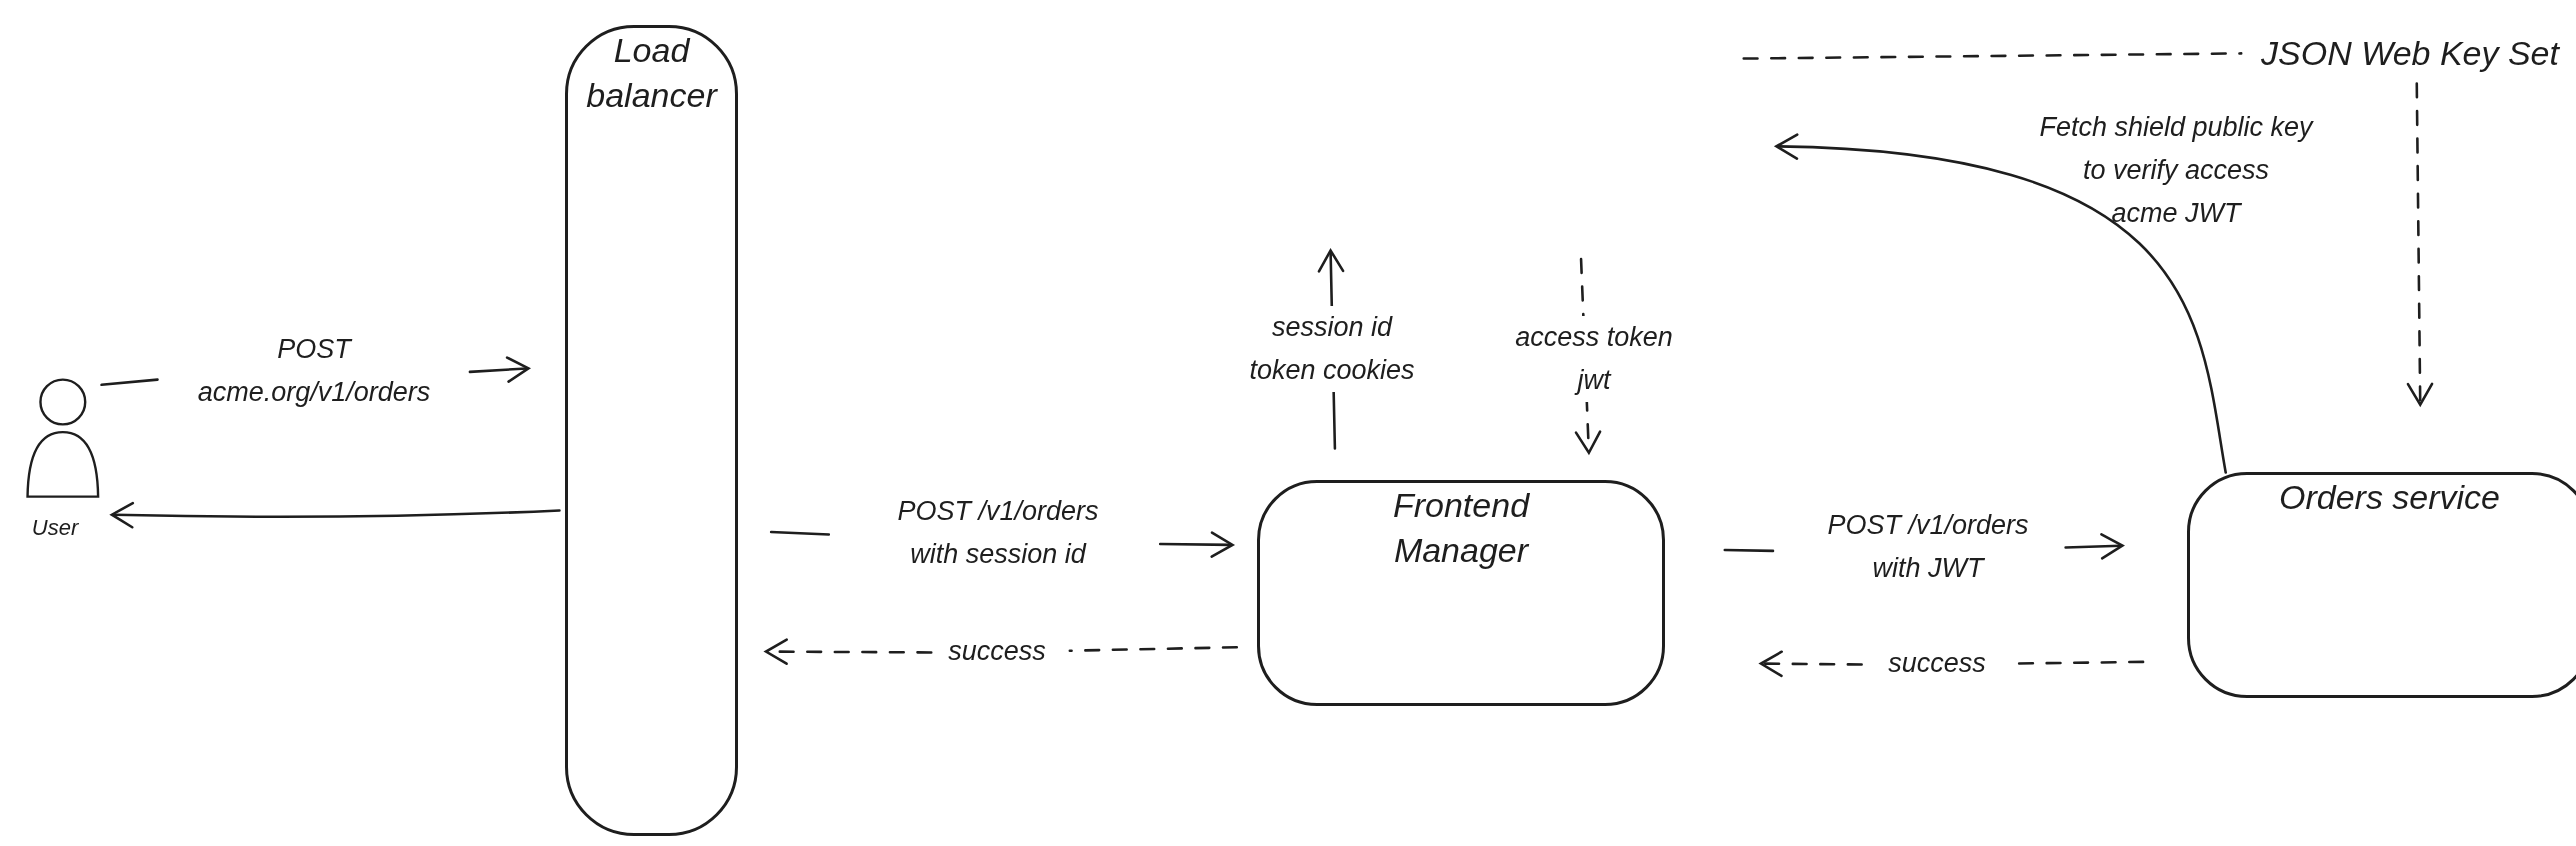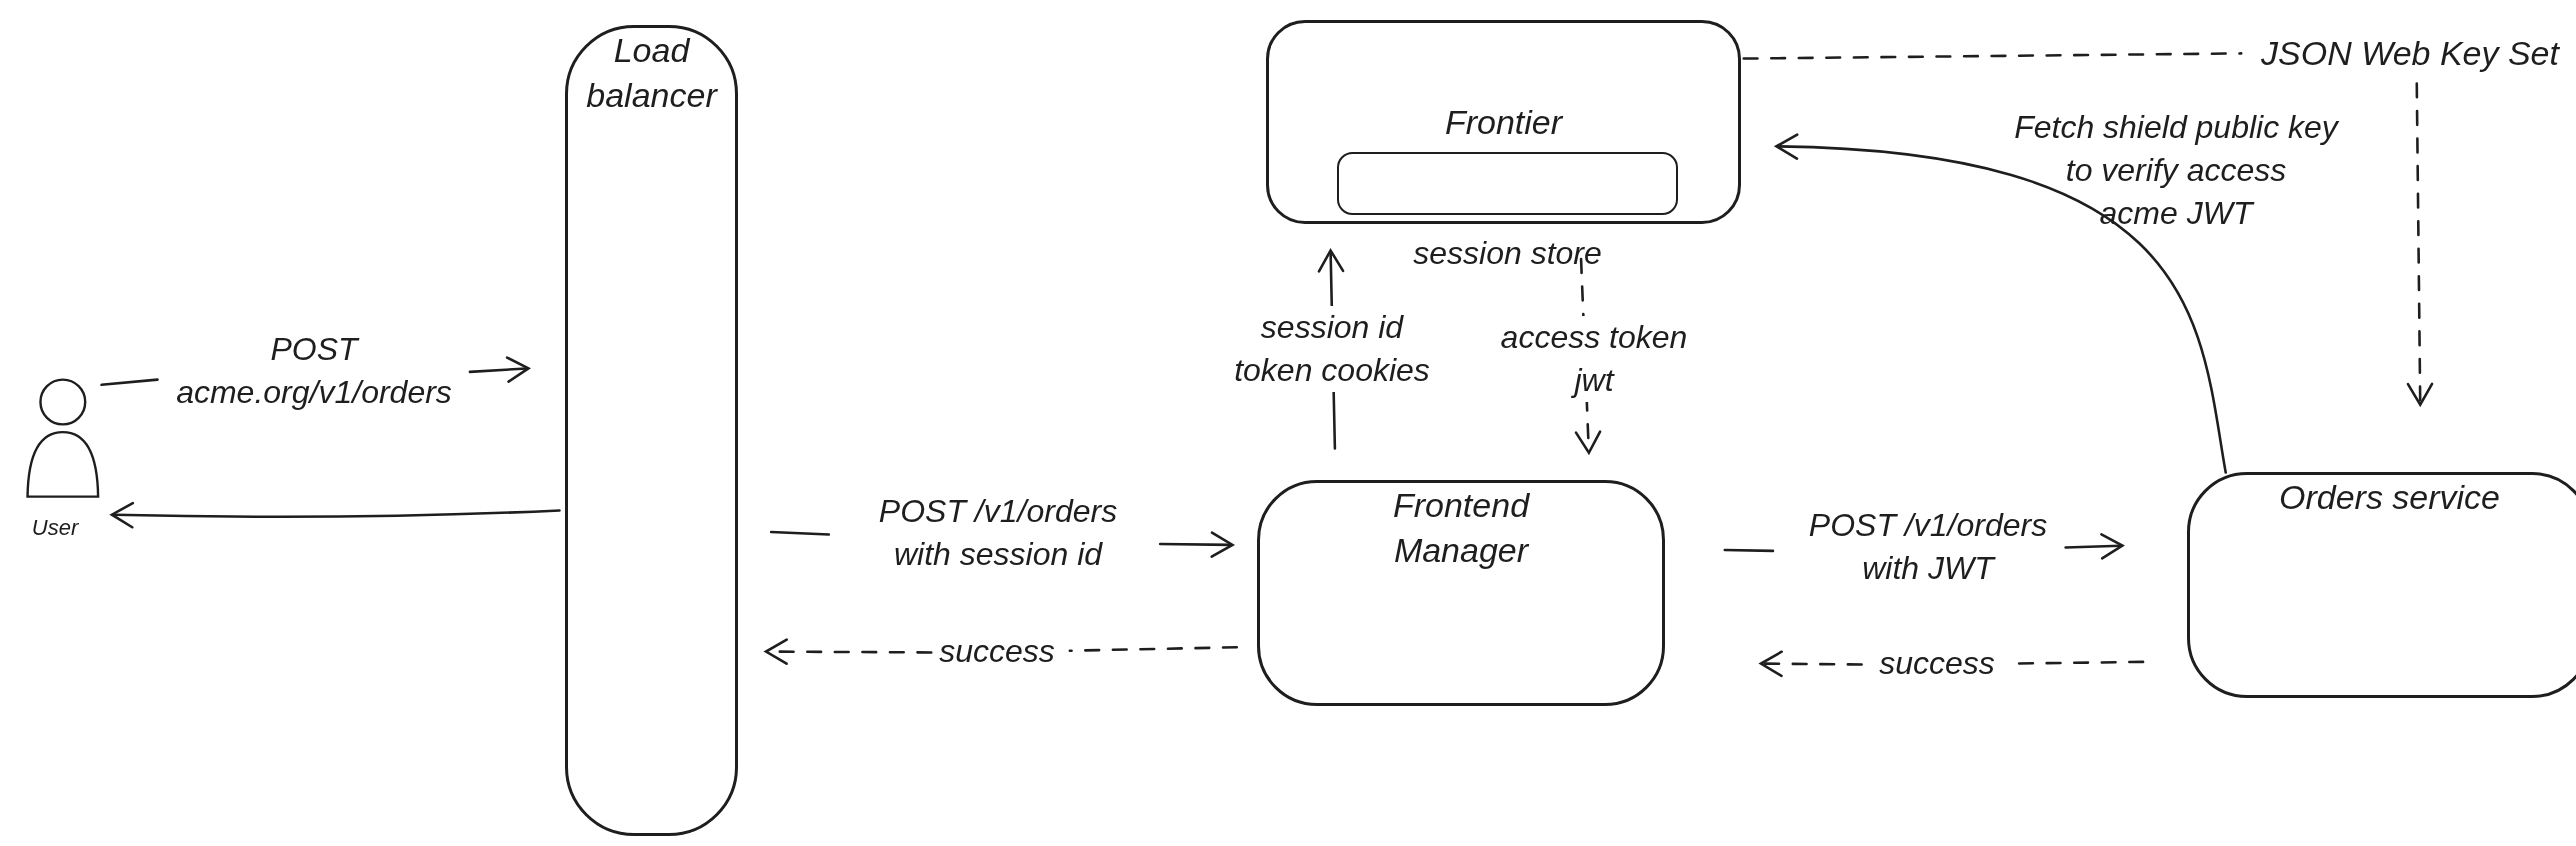--- a/index.html
+++ b/index.html
@@ -27,21 +27,21 @@
   #node-frontend-manager{ left:1257px; top:480px; width:408px; height:226px; border-radius:60px; }
   #node-orders-service  { left:2154px; top:472px; width:405px; height:226px; border-radius:60px;margin-left:33px; }
 
   svg.overlay { position:absolute; left:0; top:0; width:2576px; height:847px; z-index:2; pointer-events:none; }
   svg.overlay path, svg.overlay circle { fill:none; stroke:#1e1e1e; stroke-width:3px; stroke-linecap:round; }
   svg.overlay .dash { stroke-dasharray:16 16; }
   svg.overlay .figure { stroke-width:2.8px; }
 
   .edge-label {
     position:absolute; transform:translateX(-50%);
-    font-size:32px; line-height:43px; font-style:italic;
+    font-size:27px; line-height:43px; font-style:italic;
     text-align:center; white-space:nowrap; z-index:3;
     background:#ffffff; padding:0 5.2px;
   }
   .edge-label.no-bg { background:transparent; }
   .user-caption {
     position:absolute; left:55px; top:506px; transform:translateX(-50%);
     font-size:22px; line-height:43px; font-style:italic; z-index:3; white-space:nowrap;
   }
 </style>
 </head>
@@ -49,26 +49,20 @@
 
 <div id="canvas">
 
   <div class="node" id="node-load-balancer">
     <div class="node-label">
       <span>Load</span><br>
       <span>balancer</span>
     </div>
   </div>
 
-  <div class="node" id="node-frontier">
-    <div class="node-label">Frontier</div>
-    <div id="node-session-store">
-      <div class="node-label">session store</div>
-    </div>
-  </div>
 
   <div class="node" id="node-frontend-manager">
     <div class="node-label">
       <span>Frontend</span><br>
       <span>Manager</span>
     </div>
   </div>
 
   <div class="node" id="node-orders-service">
     <div class="node-label">Orders service</div>

